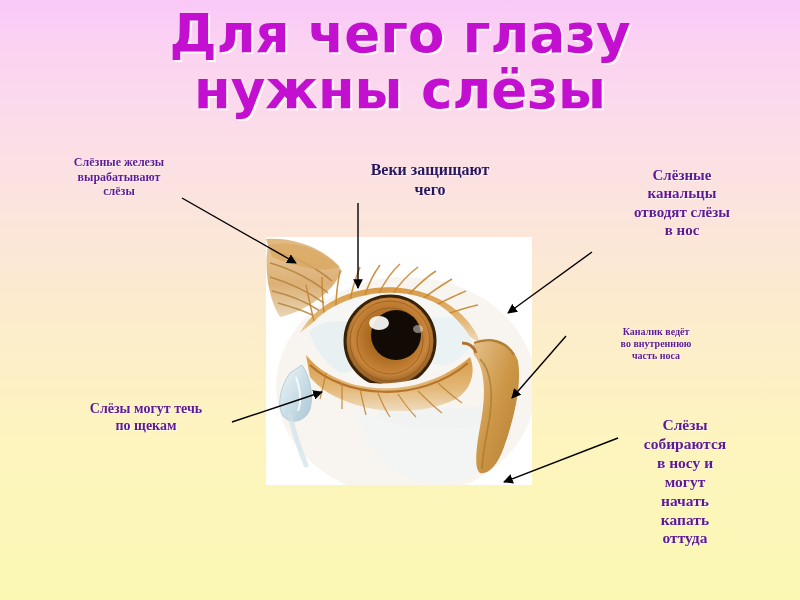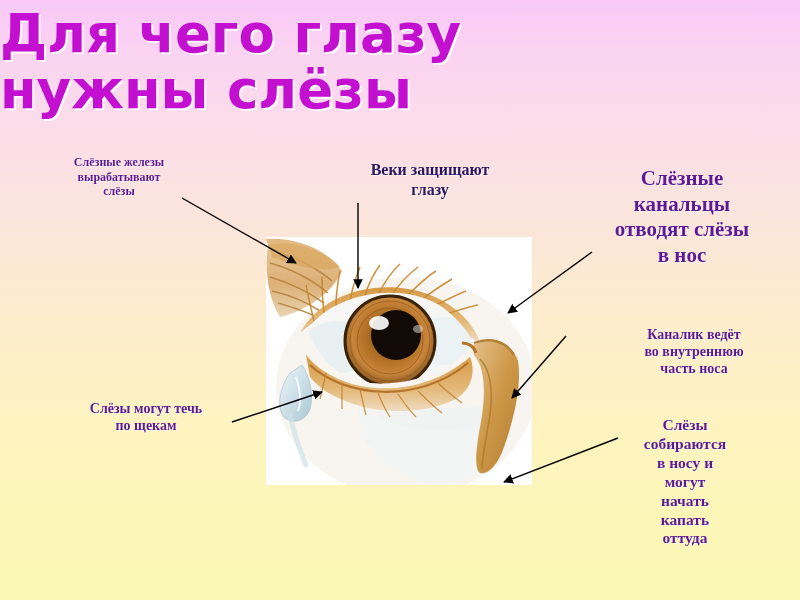--- a/index.html
+++ b/index.html
@@ -28,20 +28,21 @@
         #fbf8b4 100%);
     overflow: hidden;
   }
 
   
   #title {
     position: absolute;
     top: 6px;
     left: 0;
     width: 800px;
+    text-align: center;
     font-family: "DejaVu Sans", "Liberation Sans", sans-serif;
     font-weight: bold;
     font-size: 53px;
     line-height: 1.05;
     color: #c20fd0;
     letter-spacing: 0px;
     text-shadow: 2px 2px 0 rgba(255,255,255,0.85);
     white-space: pre-line;
   }
 
@@ -67,27 +68,27 @@
     left: 318px;
     top: 160px;
     width: 224px;
     font-size: 16px;
     color: #2a1660;
   }
   #lbl-canaliculi {
     left: 588px;
     top: 166px;
     width: 188px;
-    font-size: 21px;
+    font-size: 15px;
   }
   #lbl-duct {
-    left: 588px;
+    left: 550px;
     top: 326px;
     width: 212px;
-    font-size: 14px;
+    font-size: 10px;
   }
   #lbl-cheeks {
     left: 28px;
     top: 400px;
     width: 236px;
     font-size: 14px;
   }
   #lbl-nose {
     left: 604px;
     top: 416px;
@@ -263,21 +264,21 @@
       <line x1="232" y1="422" x2="322" y2="392"></line>
       <line x1="618" y1="438" x2="504" y2="482"></line>
     </g>
   </svg>
 
   <div class="label" id="lbl-glands">Слёзные железы
 вырабатывают
 слёзы</div>
 
   <div class="label" id="lbl-eyelids">Веки защищают
-глазу</div>
+чего</div>
 
   <div class="label" id="lbl-canaliculi">Слёзные
 канальцы
 отводят слёзы
 в нос</div>
 
   <div class="label" id="lbl-duct">Каналик ведёт
 во внутреннюю
 часть носа</div>
 

